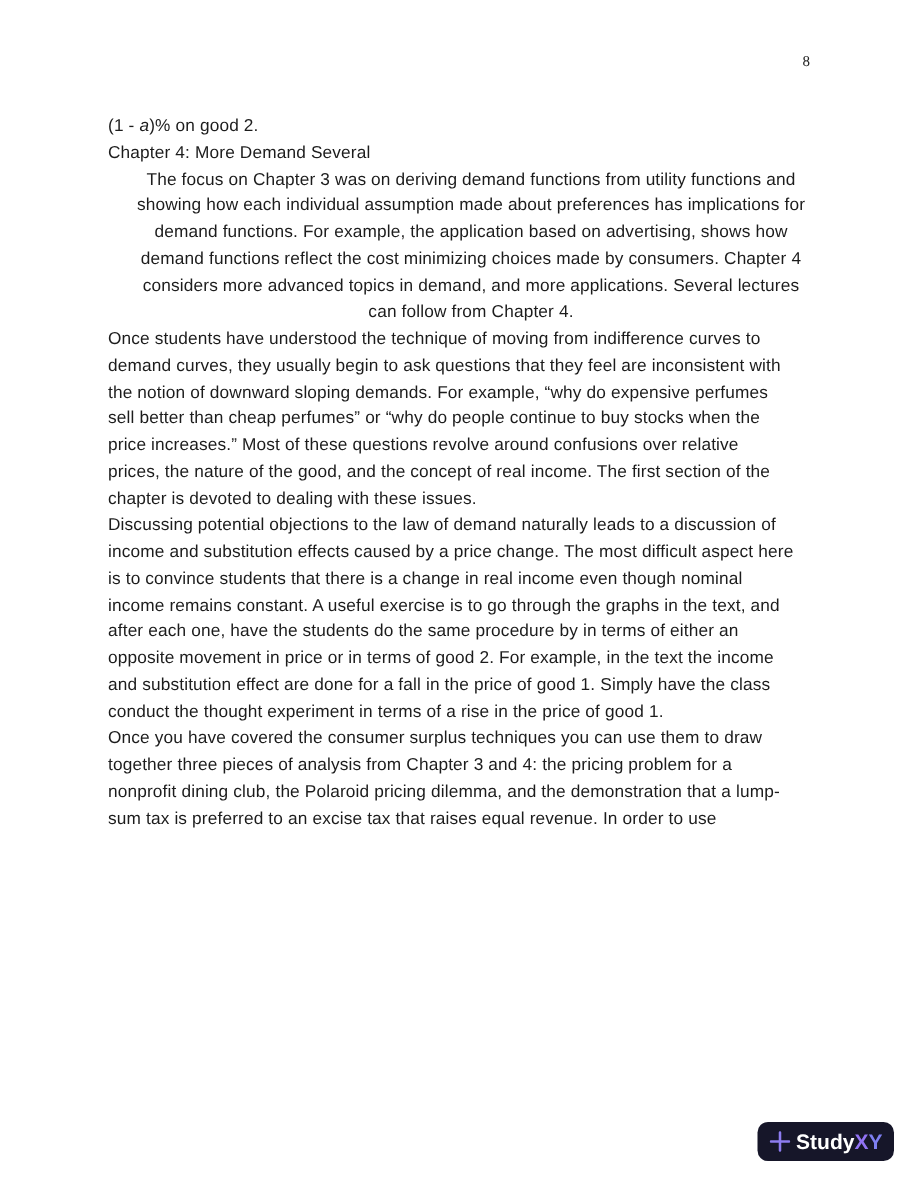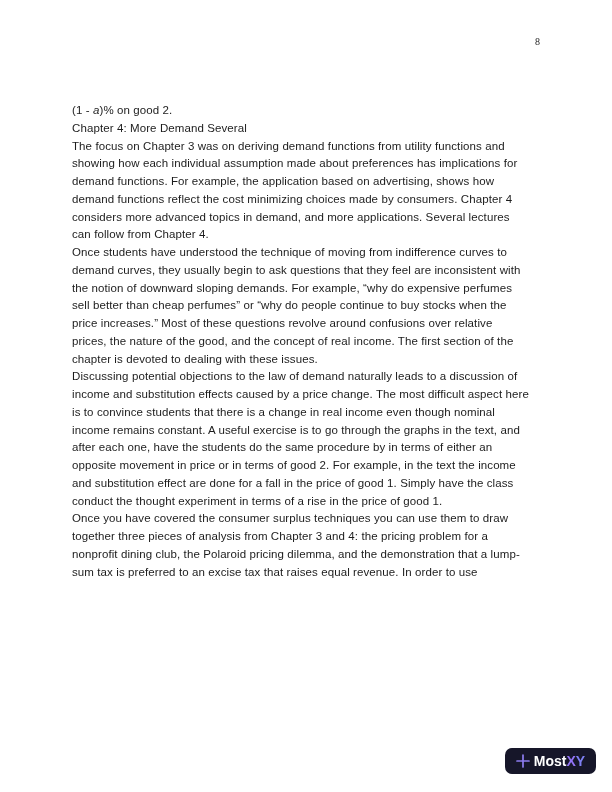--- a/index.html
+++ b/index.html
@@ -24,34 +24,33 @@
     font-family: "Liberation Serif", "DejaVu Serif", serif;
     font-size: 10px;
     line-height: 12px;
     color: #222222;
   }
   .content {
     position: absolute;
     left: 72px;
     top: 76px;
     width: 484px;
-    margin-top: 26px;
   }
   .content p, .content h2 {
     margin: 0;
     font-size: 11.5px;
     font-weight: 400;
     line-height: 17.75px;
     white-space: pre-line;
     letter-spacing: 0.1px;
   }
   .it { font-style: italic; }
   .p-intro   { margin-top: 14px; }
   .heading   { margin-top: 41px; }
-  .p-overview{ margin-top: 10px; }
+  .p-overview{ margin-top: 10px; text-align: center; }
   .p-questions { margin-top: 17px; }
   .p-income  { margin-top: 14px; }
   .p-surplus { margin-top: 14px; }
 
   .brand-badge {
     position: absolute;
     left: 505px;
     top: 748px;
     width: 91px;
     height: 26px;
@@ -118,16 +117,16 @@
 sum tax is preferred to an excise tax that raises equal revenue. In order to use</p>
 
   </div>
 
   <div class="brand-badge" style="background: rgb(22, 22, 41);">
     <span class="plus-wrap" style="color: rgb(141, 124, 240);">
       <svg width="14" height="14" viewBox="0 0 14 14" aria-hidden="true">
         <path d="M7 1 V13 M1 7 H13" stroke="currentColor" stroke-width="1.7" stroke-linecap="round" fill="none"></path>
       </svg>
     </span>
-    <span class="brand-text"><span style="color: rgb(255, 255, 255);">Most</span><span style="color: rgb(146, 115, 245);">X</span><span style="color: rgb(126, 127, 242);">Y</span></span>
+    <span class="brand-text"><span style="color: rgb(255, 255, 255);">Study</span><span style="color: rgb(146, 115, 245);">X</span><span style="color: rgb(126, 127, 242);">Y</span></span>
   </div>
 
 </div>
 
 </body></html>

